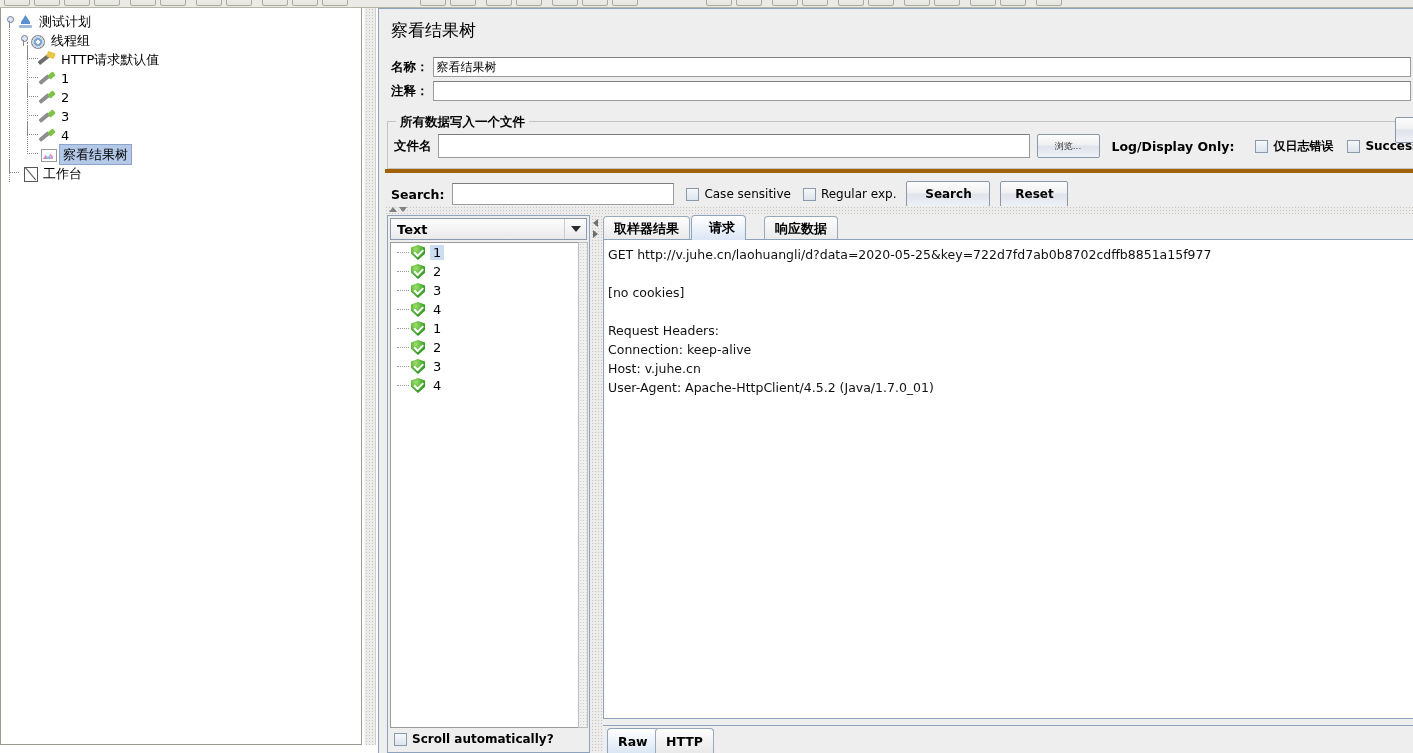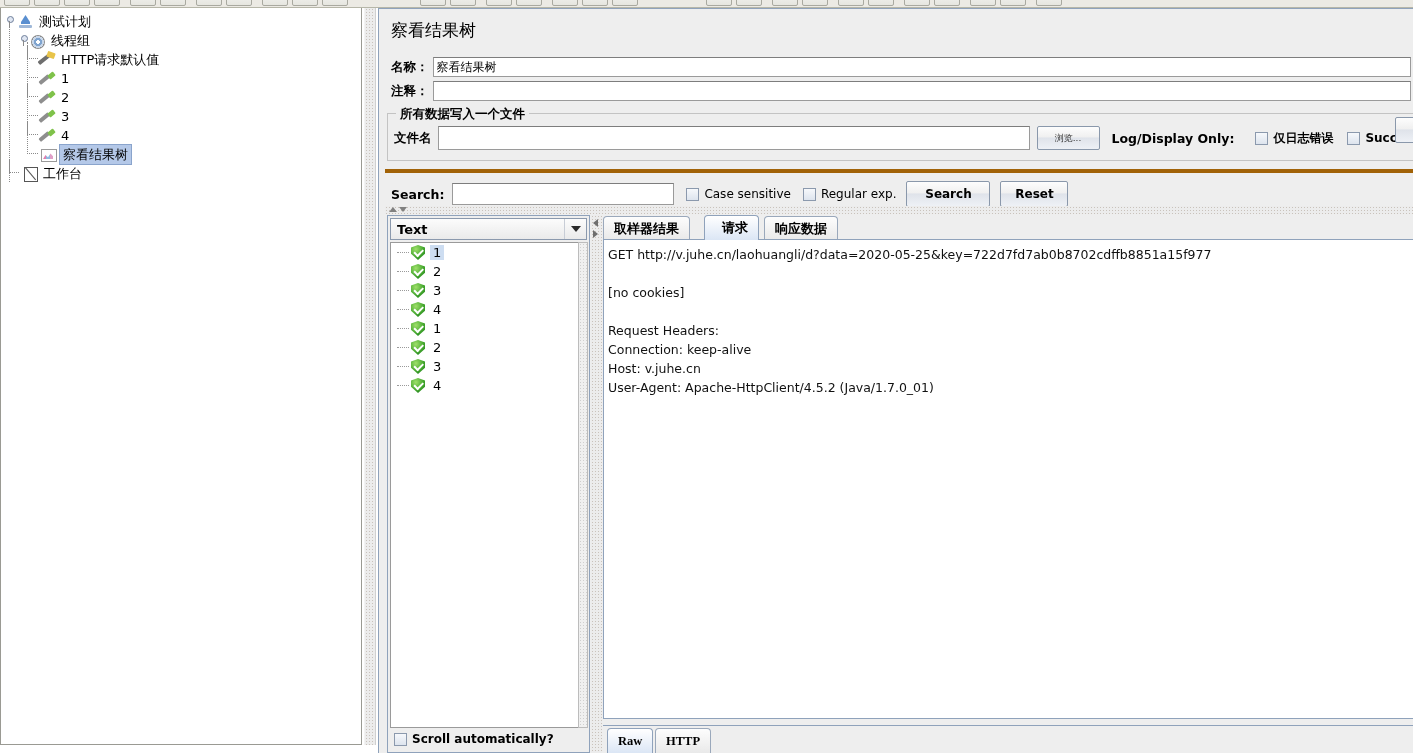--- a/index.html
+++ b/index.html
@@ -361,21 +361,20 @@
   }
   .btab {
     position: absolute; top: 1px; height: 23px;
     display: flex; align-items: center; justify-content: center;
     padding: 12px 10px;
     font-size: 12.5px; font-weight: bold;
     background: linear-gradient(#fdfdfd, #e9e9e9);
     border: 1px solid #9aa8bb;
     border-bottom: none;
     border-radius: 4px 4px 0 0;
-    font-family: Liberation Serif, serif;
   }
   .btab.active {
     background: linear-gradient(#ffffff, #dbe6f5);
     border-color: #8fa2bb;
   }
   .panel-sep {
     position: absolute; left: 0; bottom: 26px; width: 100%; height: 2px;
     border-top: 1px solid #8fa2bb;
   }
 
@@ -497,21 +496,21 @@
     <div class="field-row" style="left:12px; top:48px; width:1020px;">
       <span class="field-label">名称：</span>
       <input class="txtinput" style="width: 985px; margin-left: 4px;" type="text" value="察看结果树">
     </div>
 
     <div class="field-row" style="left:12px; top:72px; width:1020px;">
       <span class="field-label">注释：</span>
       <input class="txtinput" style="width: 985px; margin-left: 4px;" type="text" value="">
     </div>
 
-    <div class="groupbox" style="left:8px; top:104px; width:1027px; height:48px;">
+    <div class="groupbox" style="left:8px; top:112px; width:1027px; height:48px;">
       <span class="groupbox-title">所有数据写入一个文件</span>
       <div style="position:absolute; left:6px; top:12px; display:flex; align-items:center;">
         <span class="field-label">文件名</span>
         <input class="txtinput" style="width: 592px; height: 24px; margin-left: 6px;" type="text" value="">
         <div class="btn btn-small" style="width:63px; height:24px; margin-left:7px; line-height:22px;">浏览...</div>
         <span class="field-label" style="margin-left:12px;">Log/Display Only:</span>
         <span class="chk-group" style="margin-left:10px;padding-left:11px;">
           <span class="cbx"></span>
           <span class="cbx-label">仅日志错误</span>
         </span>
@@ -604,21 +603,21 @@
     </div>
 
     <div class="vsplit2">
       <span class="ar-l"></span>
       <span class="ar-r"></span>
     </div>
 
     <div class="tabpanel">
       <div class="tabstrip">
         <div class="tab" style="left:0px;">取样器结果</div>
-        <div class="tab active" style="left:101px;padding-left:17px;">请求</div>
+        <div class="tab active" style="left:88px;padding-left:17px;">请求</div>
         <div class="tab" style="left:161px;">响应数据</div>
       </div>
 
       <div class="tab-body">
         <div class="req-text">GET http://v.juhe.cn/laohuangli/d?data=2020-05-25&amp;key=722d7fd7ab0b8702cdffb8851a15f977
 
 [no cookies]
 
 Request Headers:
 Connection: keep-alive

